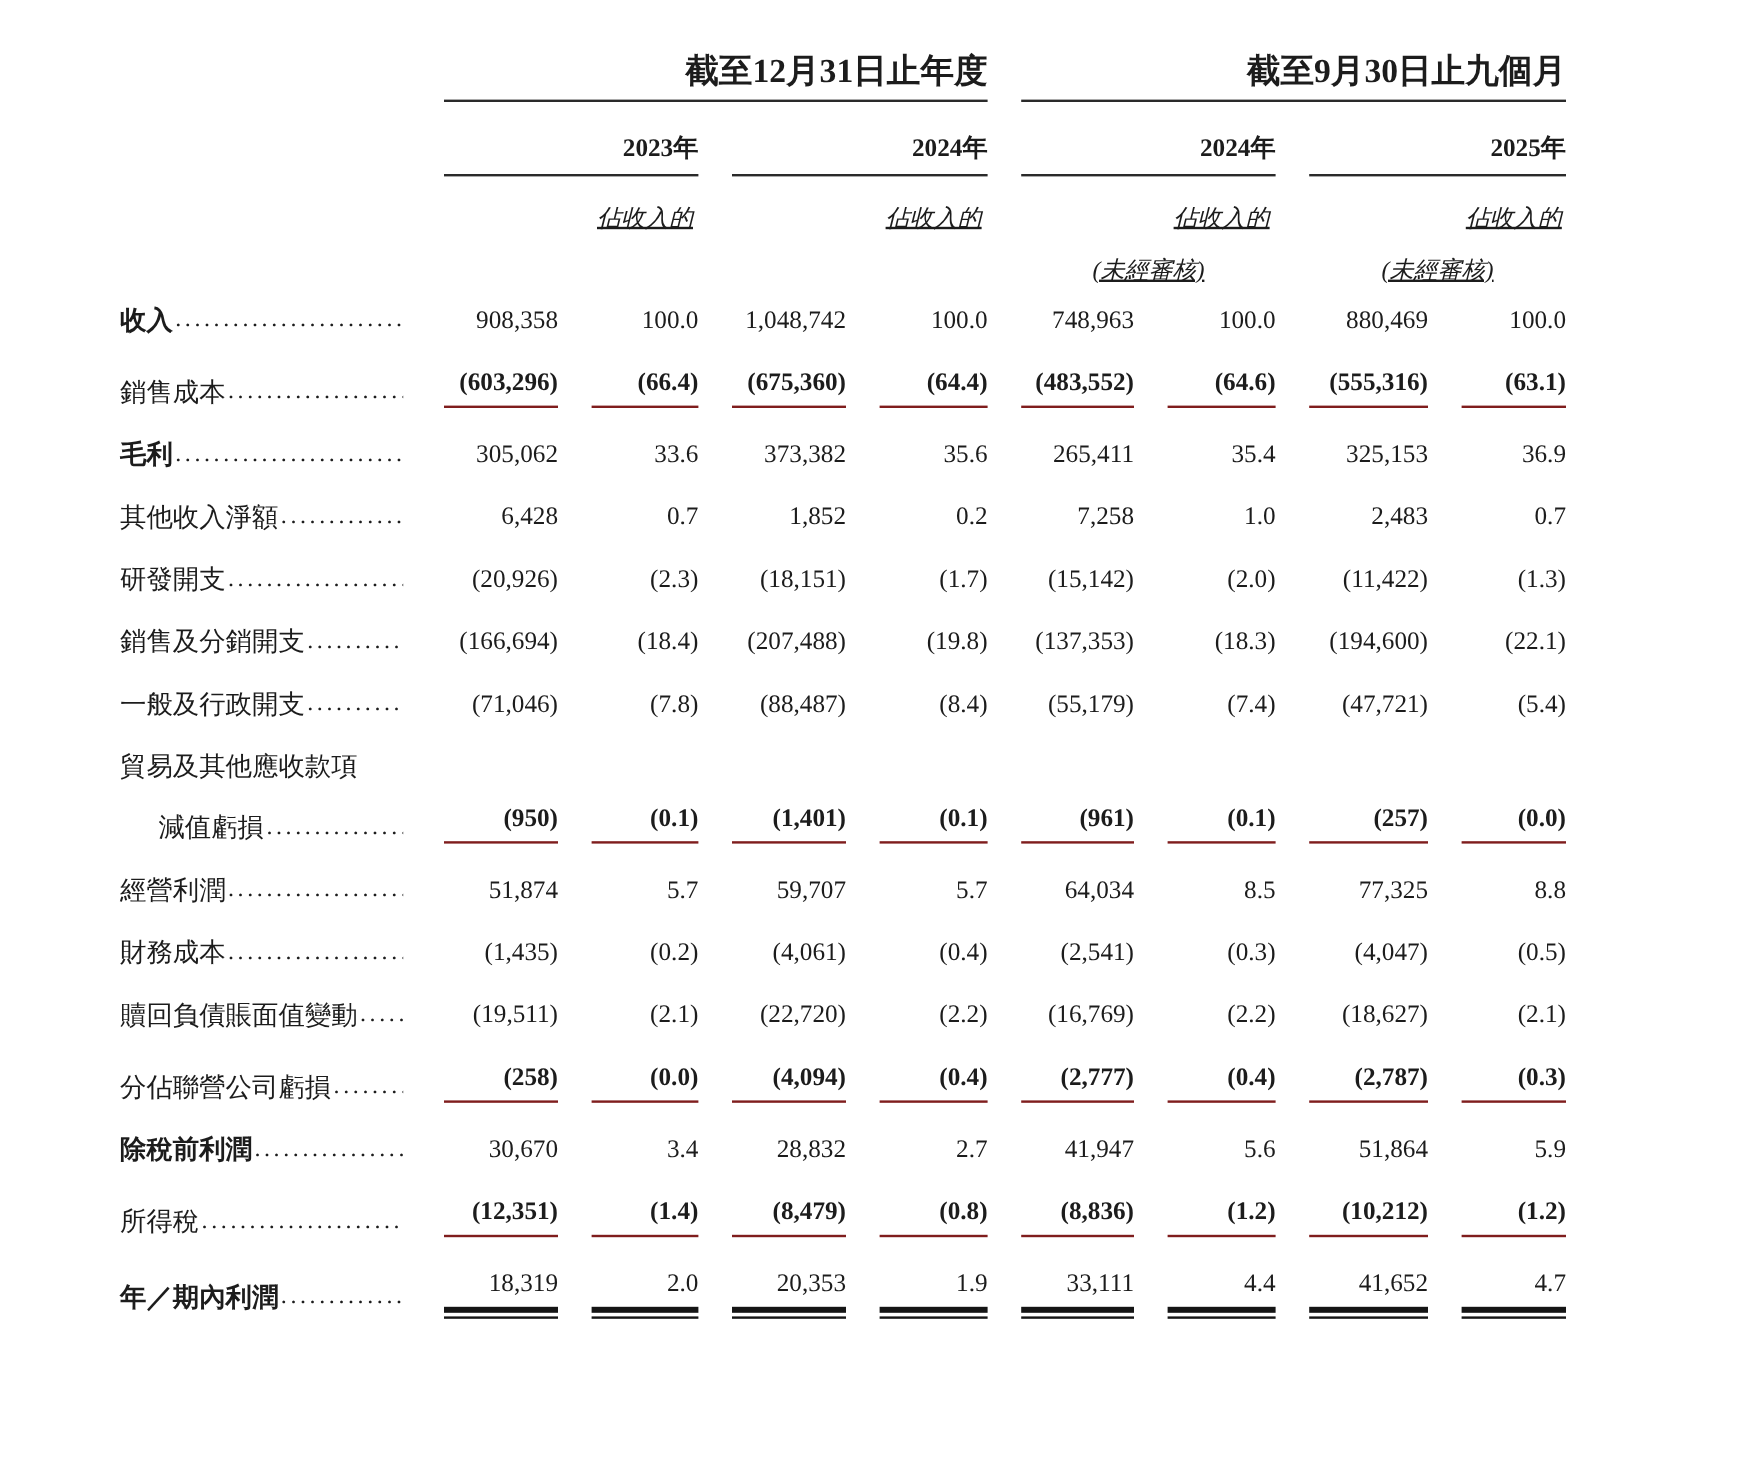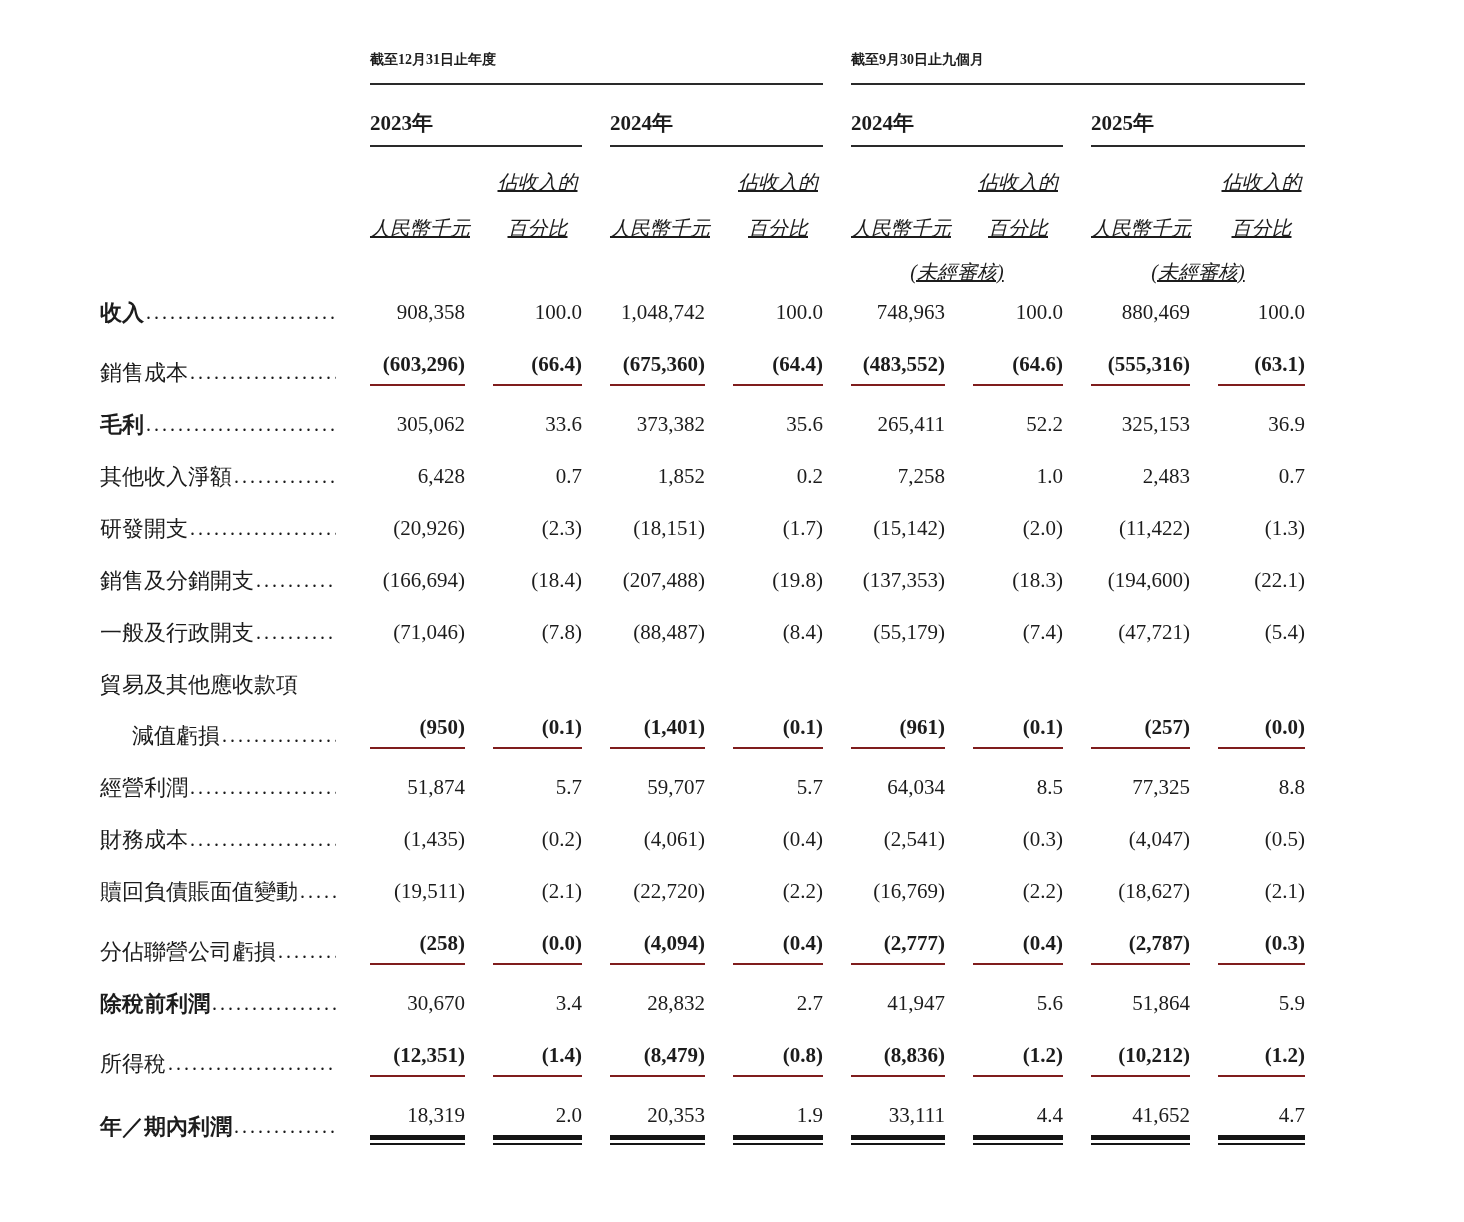--- a/index.html
+++ b/index.html
@@ -9,26 +9,26 @@
     color:#1c1c1c;overflow:hidden;
   }
   .page{padding:46px 0 0 100px;}
   table.fin{
     border-collapse:separate;border-spacing:0;table-layout:fixed;
     width:1205px;
   }
   th,td{padding:0;margin:0;font-weight:normal;vertical-align:bottom;}
   
   .group-head{
-    margin-left:28px;text-align:left;font-weight:bold;font-size:14px;
+    margin-left:28px;text-align:right;font-weight:bold;font-size:28px;
     line-height:28px;padding-bottom:9px;border-bottom:2px solid #2a2a2a;
   }
   .year-row th{padding-top:24px;}
   .year-head{
-    margin-left:28px;text-align:left;font-weight:bold;font-size:21px;
+    margin-left:28px;text-align:right;font-weight:bold;font-size:21px;
     line-height:28px;padding-bottom:8px;border-bottom:2px solid #2a2a2a;
   }
   .sub-row td{padding-top:22px;}
   .sub-row2 td{padding-top:20px;}
   .note-row td{padding-top:18px;}
   .ital{
     margin-left:28px;text-align:center;font-style:italic;font-size:20px;
     line-height:26px;white-space:nowrap;text-decoration:underline;
   }
   
@@ -118,47 +118,20 @@
       <td></td>
       <td>
             <div class="ital">佔收入的</div>
           </td>
       <td></td>
       <td>
             <div class="ital">佔收入的</div>
           </td>
     </tr>
 
-    <tr class="sub-row2">
-      <td></td>
-      <td>
-            <div class="ital">人民幣千元</div>
-          </td>
-      <td>
-            <div class="ital">百分比</div>
-          </td>
-      <td>
-            <div class="ital">人民幣千元</div>
-          </td>
-      <td>
-            <div class="ital">百分比</div>
-          </td>
-      <td>
-            <div class="ital">人民幣千元</div>
-          </td>
-      <td>
-            <div class="ital">百分比</div>
-          </td>
-      <td>
-            <div class="ital">人民幣千元</div>
-          </td>
-      <td>
-            <div class="ital">百分比</div>
-          </td>
-    </tr>
 
     <tr class="note-row">
       <td colspan="5"></td>
       <td colspan="2">
         <div class="ital">(未經審核)</div>
       </td>
       <td colspan="2">
         <div class="ital">(未經審核)</div>
       </td>
     </tr>
@@ -245,21 +218,21 @@
           <td class="num">
             <div class="val">373,382</div>
           </td>
           <td class="num">
             <div class="val">35.6</div>
           </td>
           <td class="num">
             <div class="val">265,411</div>
           </td>
           <td class="num">
-            <div class="val">52.2</div>
+            <div class="val">35.4</div>
           </td>
           <td class="num">
             <div class="val">325,153</div>
           </td>
           <td class="num">
             <div class="val">36.9</div>
           </td>
         </tr>
         <tr class="datarow">
           <td>

